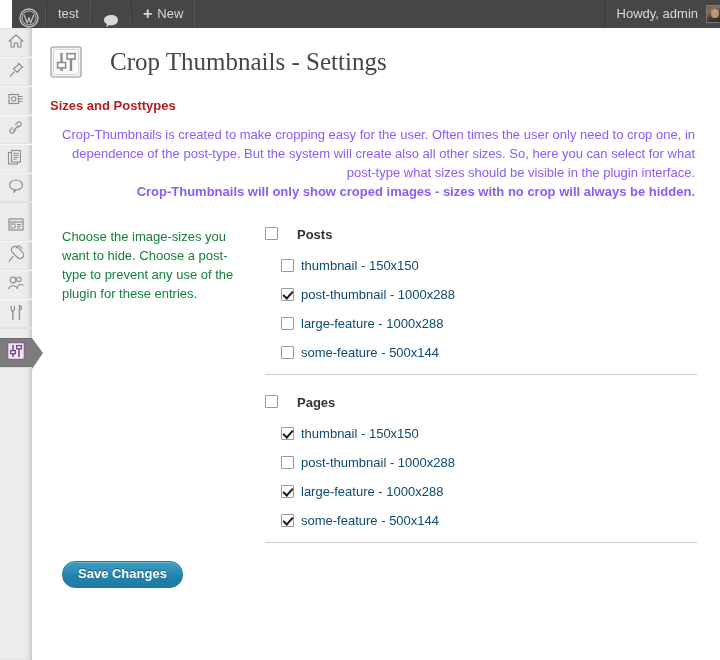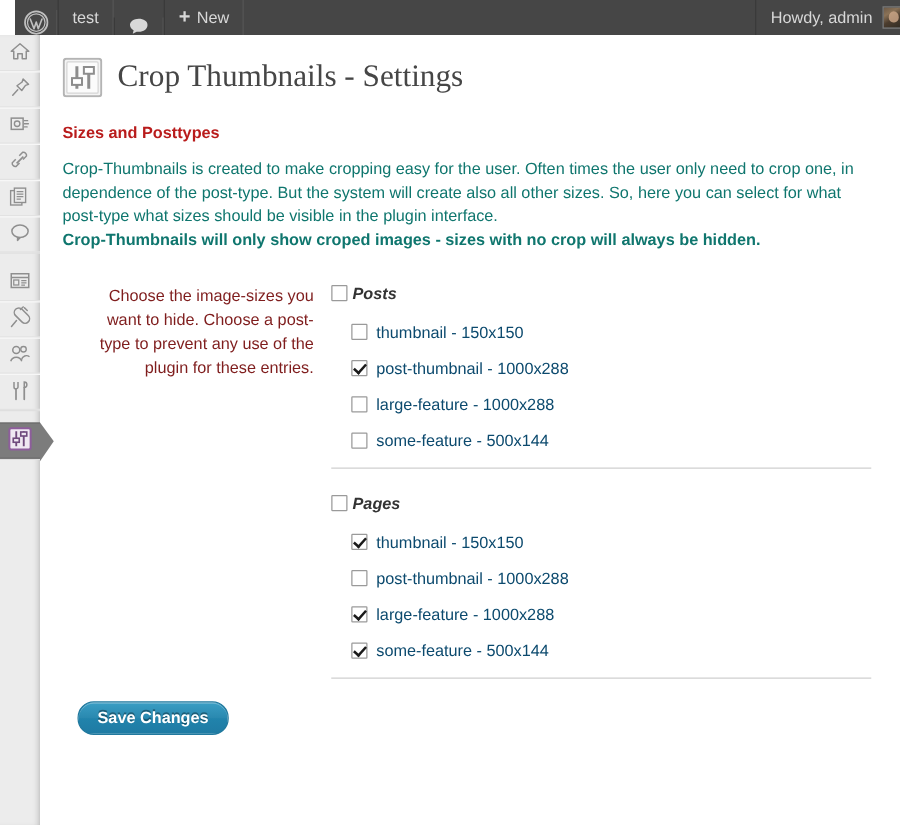--- a/index.html
+++ b/index.html
@@ -137,21 +137,21 @@
 
   h2.page-title {
     font-family: "Liberation Serif", "DejaVu Serif", serif;
     font-size: 25px;
     font-weight: normal;
     color: #464646;
     margin: 10px 0 2px 0;
     padding: 0;
     display: flex;
     align-items: center;
-    gap: 12px;
+    gap: 28px;
     line-height: 32px;
   }
   .title-icon {
     display: inline-block;
     width: 32px;
     height: 32px;
     flex: 0 0 32px;
   }
 
   h3.section-title {
@@ -160,56 +160,54 @@
     color: #b91c1c;
     margin: 20px 0 12px 0;
     padding: 0;
   }
 
   p.intro {
     margin: 0;
     padding: 0;
     font-size: 13px;
     line-height: 19px;
-    color: #0f766e;
+    color: #8b5cf6;
     max-width: 645px;
+    text-align: right;
   }
   p.intro .bold-line { font-weight: bold; display: inline; }
 
   
   .settings-row {
     display: flex;
     margin-top: 26px;
     align-items: flex-start;
   }
   .col-left {
     width: 215px;
     flex: 0 0 215px;
     padding: 0 14px 0 12px;
     box-sizing: border-box;
     font-size: 13px;
     line-height: 19px;
-    color: #7f1d1d;
-    text-align: right;
+    color: #15803d;
   }
   .col-left p { margin: 0; }
   .col-right {
     flex: 1;
     padding-right: 8px;
   }
 
   
   .cb-group { margin: 0; }
   .group-head {
     display: flex;
-    align-items: center;
-    gap: 4px;
+    gap: 19px;
     margin-bottom: 16px;
     cursor: pointer;
-    font-style: italic;
   }
   .group-head .cb-label {
     font-weight: bold;
     font-size: 13px;
     color: #333333;
   }
   .size-list { margin: 0; padding: 0 0 0 16px; }
   .size-item {
     display: flex;
     align-items: center;

